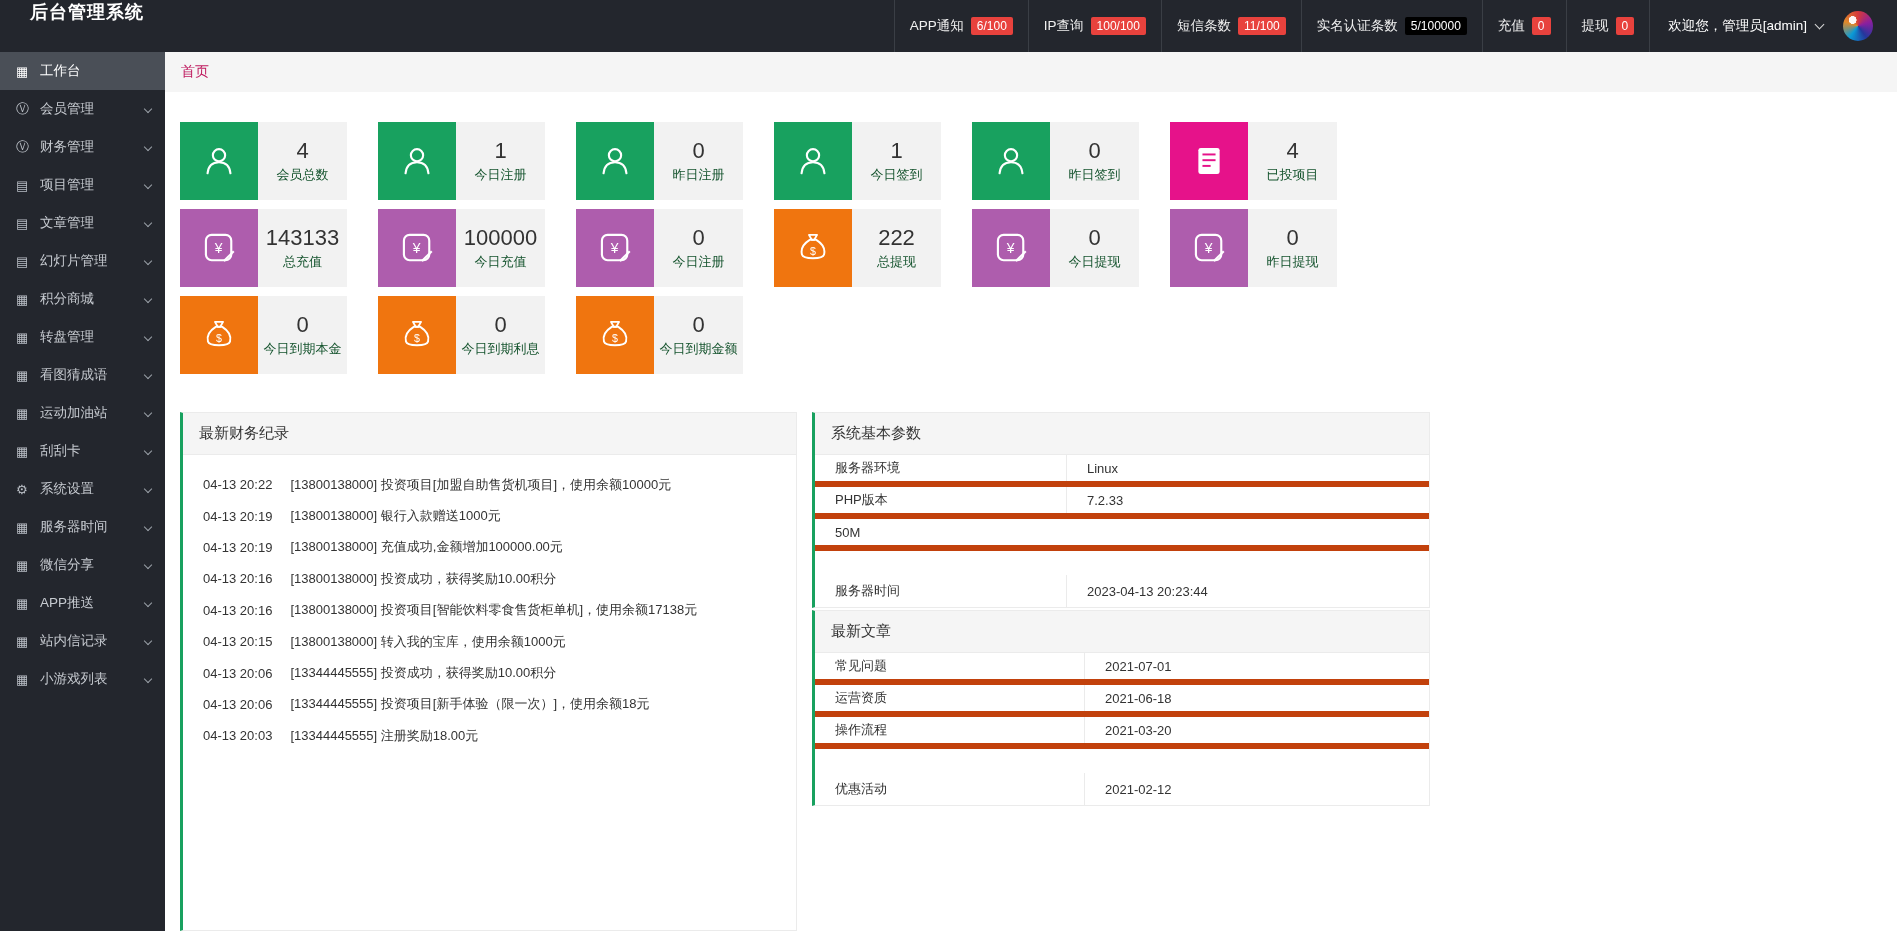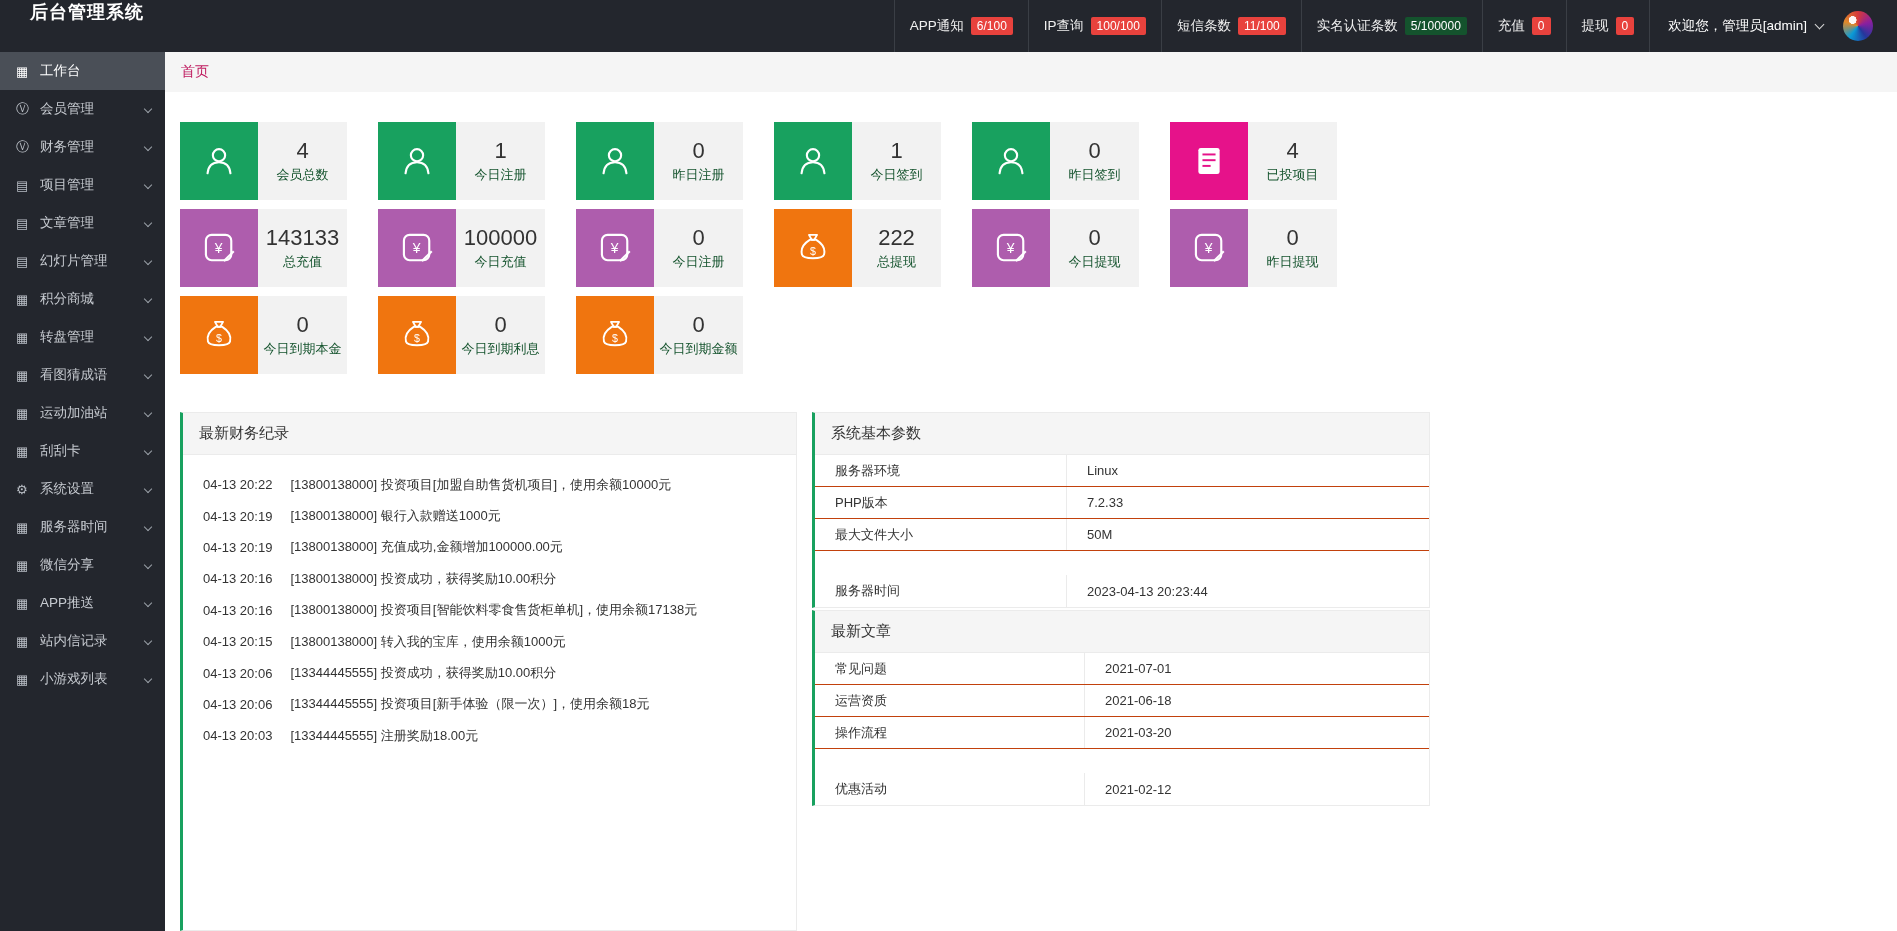--- a/index.html
+++ b/index.html
@@ -52,21 +52,21 @@
   .panel { border: 1px solid #ebebeb; border-left: 3px solid #18a15f; background: #fff; }
   .panel-header { height: 42px; background: #f5f5f5; display: flex; align-items: center; padding: 0 16px;
                   font-size: 15px; color: #333; border-bottom: 1px solid #ebebeb; }
   .panel-finance { width: 617px; height: 519px; overflow: hidden; }
   .panel-right-col { width: 618px; display: flex; flex-direction: column; gap: 2px; }
 
   .records { padding: 14px 20px 0; }
   .record-row { height: 31.4px; display: flex; align-items: center; font-size: 13px; color: #333; white-space: nowrap; overflow: hidden; }
   .record-time { margin-right: 18px; flex-shrink: 0; }
 
-  .t-row { display: flex; align-items: stretch; border-bottom: 1px solid #c2410c; font-size: 13px; color: #333; height: 32px; }
+  .t-row { display: flex; align-items: stretch; border-bottom: 6px solid #c2410c; font-size: 13px; color: #333; height: 32px; }
   .t-row:last-child { border-bottom: none; margin-top: 24px; }
   .t-label { display: flex; align-items: center; padding-left: 20px; border-right: 1px solid #ebebeb; }
   .panel-system .t-label { width: 252px; }
   .panel-articles .t-label { width: 270px; }
   .t-value { display: flex; align-items: center; padding-left: 20px; }
   .panel-articles .t-label { cursor: pointer; }
 </style>
 </head>
 <body>
 
@@ -81,21 +81,21 @@
         <div class="h-stat">
           <span class="h-label">IP查询</span>
           <span class="h-badge" style="background: rgb(232, 66, 61);">100/100</span>
         </div>
         <div class="h-stat">
           <span class="h-label">短信条数</span>
           <span class="h-badge" style="background: rgb(232, 66, 61);">11/100</span>
         </div>
         <div class="h-stat">
           <span class="h-label">实名认证条数</span>
-          <span class="h-badge" style="background: #14532d;">5/100000</span>
+          <span class="h-badge" style="background: #000000;">5/100000</span>
         </div>
         <div class="h-stat">
           <span class="h-label">充值</span>
           <span class="h-badge" style="background: rgb(232, 66, 61);">0</span>
         </div>
         <div class="h-stat">
           <span class="h-label">提现</span>
           <span class="h-badge" style="background: rgb(232, 66, 61);">0</span>
         </div>
       </div>
@@ -444,21 +444,20 @@
             <div id="system-table">
                 <div class="t-row">
                   <div class="t-label">服务器环境</div>
                   <div class="t-value">Linux</div>
                 </div>
                 <div class="t-row">
                   <div class="t-label">PHP版本</div>
                   <div class="t-value">7.2.33</div>
                 </div>
                 <div class="t-row">
-                  <div class="t-label">最大文件大小</div>
                   <div class="t-value">50M</div>
                 </div>
                 <div class="t-row">
                   <div class="t-label">服务器时间</div>
                   <div class="t-value">2023-04-13 20:23:44</div>
                 </div>
               </div>
           </div>
           <div class="panel panel-articles">
             <div class="panel-header">最新文章</div>

